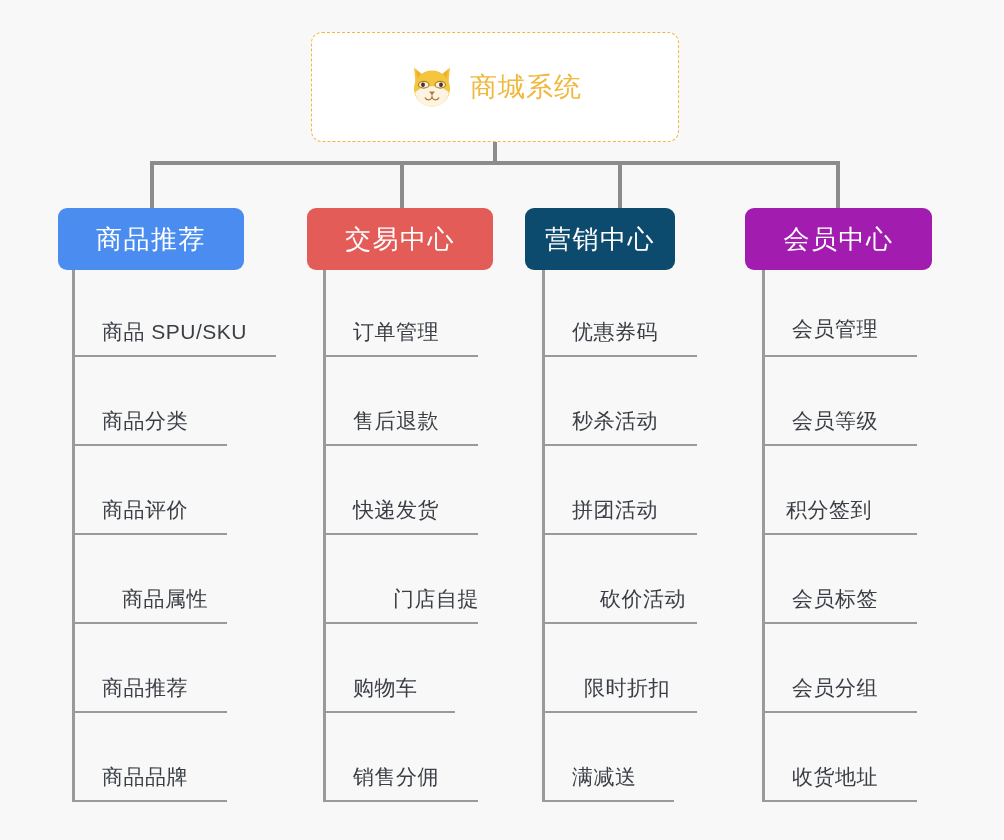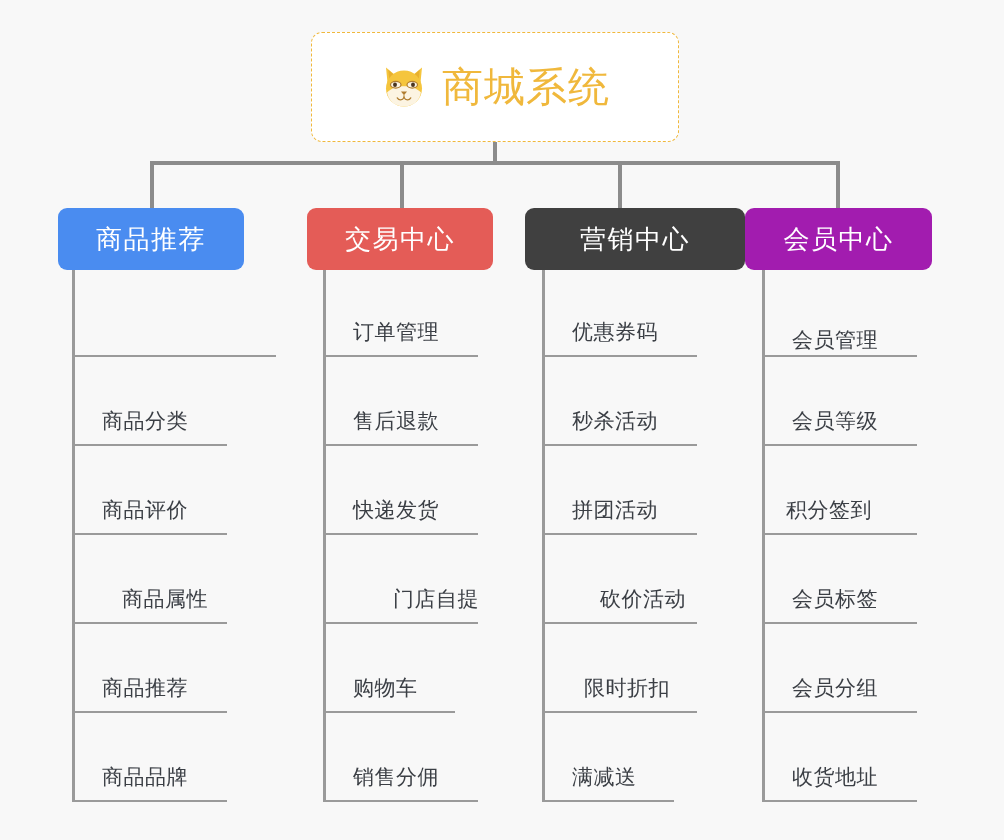--- a/index.html
+++ b/index.html
@@ -37,21 +37,21 @@
     gap: 14px;
   }
   #root-emoji {
     width: 48px;
     height: 48px;
     flex: 0 0 48px;
     position: relative;
     display: block;
   }
   #root-title {
-    font-size: 41px;
+    font-size: 27px;
     line-height: 1;
     color: #f0b83c;
     letter-spacing: 1px;
     white-space: nowrap;
   }
 
   
   .line {
     position: absolute;
     background: #8c8c8c;
@@ -134,20 +134,23 @@
   <div class="line h-line" style="left:150px; top:161px; width:690px;"></div>
 
   <div class="line v-line" style="left:150px; top:161px; height:48px;"></div>
   <div class="line v-line" style="left:400px; top:161px; height:48px;"></div>
   <div class="line v-line" style="left:618px; top:161px; height:48px;"></div>
   <div class="line v-line" style="left:836px; top:161px; height:48px;"></div>
 
   <div class="cat-header" style="left:58px; top:208px; width:186px; background:#4a8cf0;">商品推荐</div>
   <div class="spine" style="left:72px; top:270px; height:532px;"></div>
 
+  <div class="leaf" style="left:72px; top:320px;">
+    <span class="leaf-label">商品 SPU/SKU</span>
+  </div>
   <div class="leaf-underline" style="left:72px; top:355px; width:204px;"></div>
 
   <div class="leaf" style="left:72px; top:409px;">
     <span class="leaf-label">商品分类</span>
   </div>
   <div class="leaf-underline" style="left:72px; top:444px; width:155px;"></div>
 
   <div class="leaf" style="left:72px; top:498px;">
     <span class="leaf-label">商品评价</span>
   </div>
@@ -194,21 +197,21 @@
   <div class="leaf" style="left:323px; top:676px;">
     <span class="leaf-label">购物车</span>
   </div>
   <div class="leaf-underline" style="left:323px; top:711px; width:132px;"></div>
 
   <div class="leaf" style="left:323px; top:765px;">
     <span class="leaf-label">销售分佣</span>
   </div>
   <div class="leaf-underline" style="left:323px; top:800px; width:155px;"></div>
 
-  <div class="cat-header" style="left:525px; top:208px; width:220px; background:#404040;">营销中心</div>
+  <div class="cat-header" style="left:525px; top:208px; width:150px; background:#0c4a6e;">营销中心</div>
   <div class="spine" style="left:542px; top:270px; height:532px;"></div>
 
   <div class="leaf" style="left:542px; top:320px;">
     <span class="leaf-label">优惠券码</span>
   </div>
   <div class="leaf-underline" style="left:542px; top:355px; width:155px;"></div>
 
   <div class="leaf" style="left:542px; top:409px;">
     <span class="leaf-label">秒杀活动</span>
   </div>
@@ -230,21 +233,21 @@
   <div class="leaf-underline" style="left:542px; top:711px; width:155px;"></div>
 
   <div class="leaf" style="left:542px; top:765px;">
     <span class="leaf-label">满减送</span>
   </div>
   <div class="leaf-underline" style="left:542px; top:800px; width:132px;"></div>
 
   <div class="cat-header" style="left:745px; top:208px; width:187px; background:#a21caf;">会员中心</div>
   <div class="spine" style="left:762px; top:270px; height:532px;"></div>
 
-  <div class="leaf" style="left:762px; top:328px;">
+  <div class="leaf" style="left:762px; top:317px;">
     <span class="leaf-label">会员管理</span>
   </div>
   <div class="leaf-underline" style="left:762px; top:355px; width:155px;"></div>
 
   <div class="leaf" style="left:762px; top:409px;">
     <span class="leaf-label">会员等级</span>
   </div>
   <div class="leaf-underline" style="left:762px; top:444px; width:155px;"></div>
 
   <div class="leaf" style="left:756px; top:498px;">

